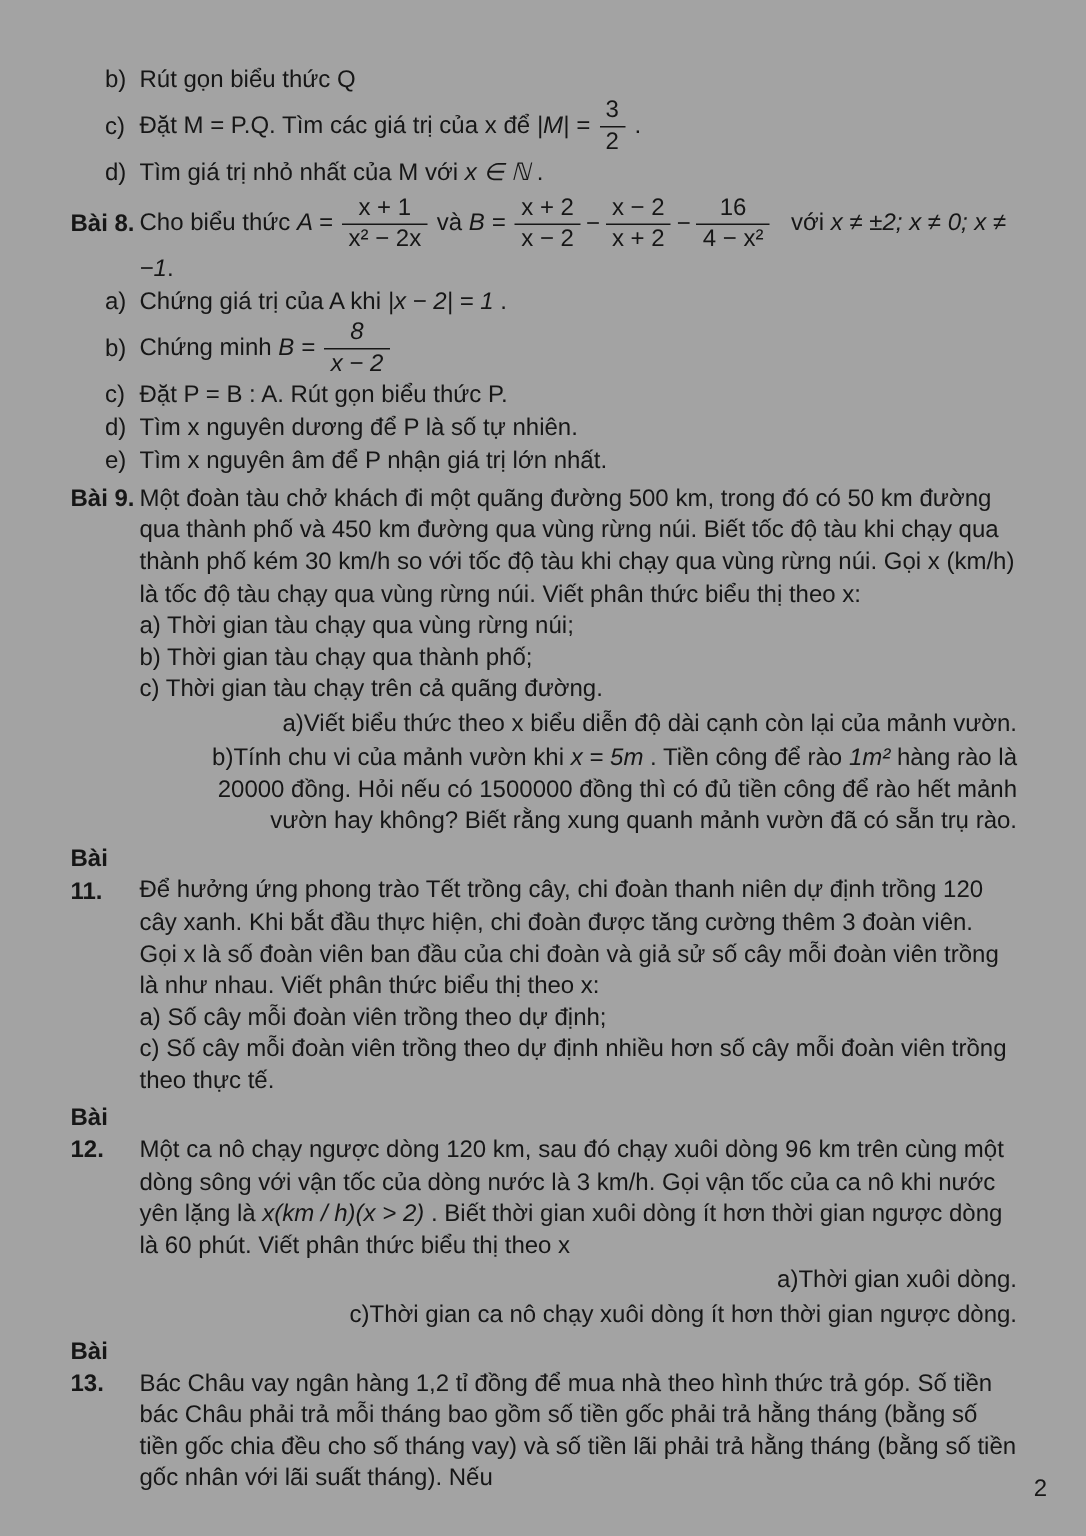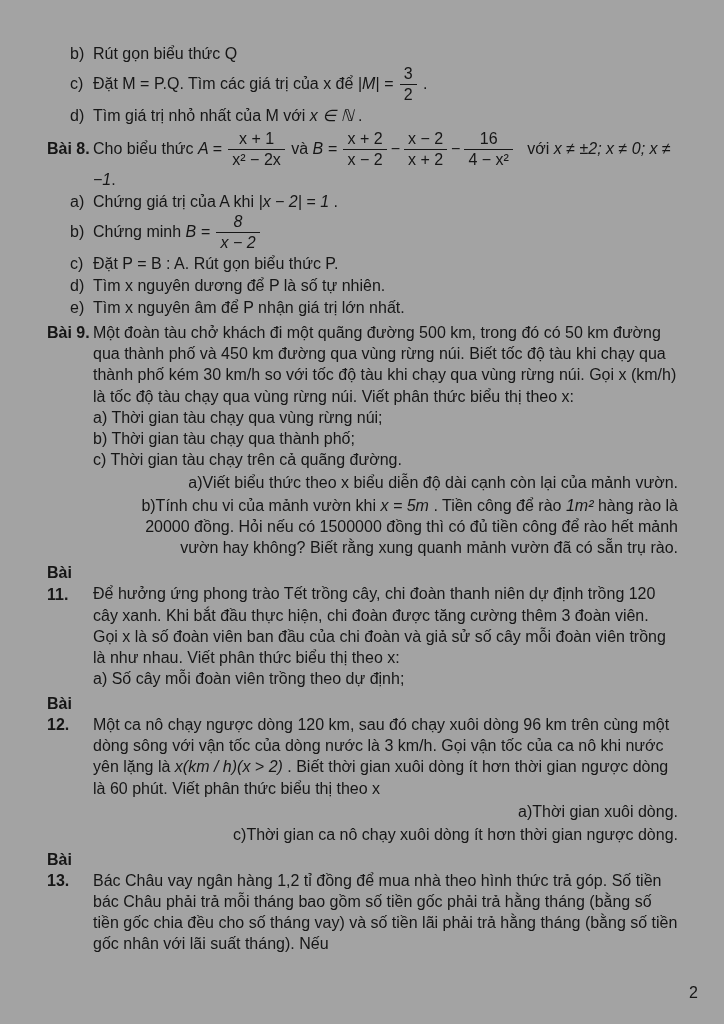--- a/index.html
+++ b/index.html
@@ -56,19 +56,20 @@
       <div class="block item"><span class="label">d)</span><span class="txt">Tìm x nguyên dương để P là số tự nhiên.</span></div>
       <div class="block item"><span class="label">e)</span><span class="txt">Tìm x nguyên âm để P nhận giá trị lớn nhất.</span></div>
       <div class="block bai"><span class="label">Bài 9.</span><span class="txt">Một đoàn tàu chở khách đi một quãng đường 500 km, trong đó có 50 km đường qua thành phố và 450 km đường qua vùng rừng núi. Biết tốc độ tàu khi chạy qua thành phố kém 30 km/h so với tốc độ tàu khi chạy qua vùng rừng núi. Gọi x (km/h) là tốc độ tàu chạy qua vùng rừng núi. Viết phân thức biểu thị theo x:</span></div>
       <div class="block line"><span class="txt">a) Thời gian tàu chạy qua vùng rừng núi;</span></div>
       <div class="block line"><span class="txt">b) Thời gian tàu chạy qua thành phố;</span></div>
       <div class="block line"><span class="txt">c) Thời gian tàu chạy trên cả quãng đường.</span></div>
       <div class="block subitem"><span class="label">a)</span><span class="txt">Viết biểu thức theo x biểu diễn độ dài cạnh còn lại của mảnh vườn.</span></div>
       <div class="block subitem"><span class="label">b)</span><span class="txt">Tính chu vi của mảnh vườn khi </span><span class="math">x = 5m</span><span class="txt"> . Tiền công để rào </span><span class="math">1m²</span><span class="txt"> hàng rào là 20000 đồng. Hỏi nếu có 1500000 đồng thì có đủ tiền công để rào hết mảnh vườn hay không? Biết rằng xung quanh mảnh vườn đã có sẵn trụ rào.</span></div>
       <div class="block bai"><span class="label">Bài 11.</span><span class="txt">Để hưởng ứng phong trào Tết trồng cây, chi đoàn thanh niên dự định trồng 120 cây xanh. Khi bắt đầu thực hiện, chi đoàn được tăng cường thêm 3 đoàn viên. Gọi x là số đoàn viên ban đầu của chi đoàn và giả sử số cây mỗi đoàn viên trồng là như nhau. Viết phân thức biểu thị theo x:</span></div>
       <div class="block line"><span class="txt">a) Số cây mỗi đoàn viên trồng theo dự định;</span></div>
+      <div class="block line"><span class="txt">c) Số cây mỗi đoàn viên trồng theo dự định nhiều hơn số cây mỗi đoàn viên trồng theo thực tế.</span></div>
       <div class="block bai"><span class="label">Bài 12.</span><span class="txt">Một ca nô chạy ngược dòng 120 km, sau đó chạy xuôi dòng 96 km trên cùng một dòng sông với vận tốc của dòng nước là 3 km/h. Gọi vận tốc của ca nô khi nước yên lặng là </span><span class="math">x(km / h)(x &gt; 2)</span><span class="txt"> . Biết thời gian xuôi dòng ít hơn thời gian ngược dòng là 60 phút. Viết phân thức biểu thị theo x</span></div>
       <div class="block subitem"><span class="label">a)</span><span class="txt">Thời gian xuôi dòng.</span></div>
       <div class="block subitem"><span class="label">c)</span><span class="txt">Thời gian ca nô chạy xuôi dòng ít hơn thời gian ngược dòng.</span></div>
       <div class="block bai"><span class="label">Bài 13.</span><span class="txt">Bác Châu vay ngân hàng 1,2 tỉ đồng để mua nhà theo hình thức trả góp. Số tiền bác Châu phải trả mỗi tháng bao gồm số tiền gốc phải trả hằng tháng (bằng số tiền gốc chia đều cho số tháng vay) và số tiền lãi phải trả hằng tháng (bằng số tiền gốc nhân với lãi suất tháng). Nếu</span></div>
     </div>
   <div class="page-number">2</div>
 </div>
 
 </body></html>

